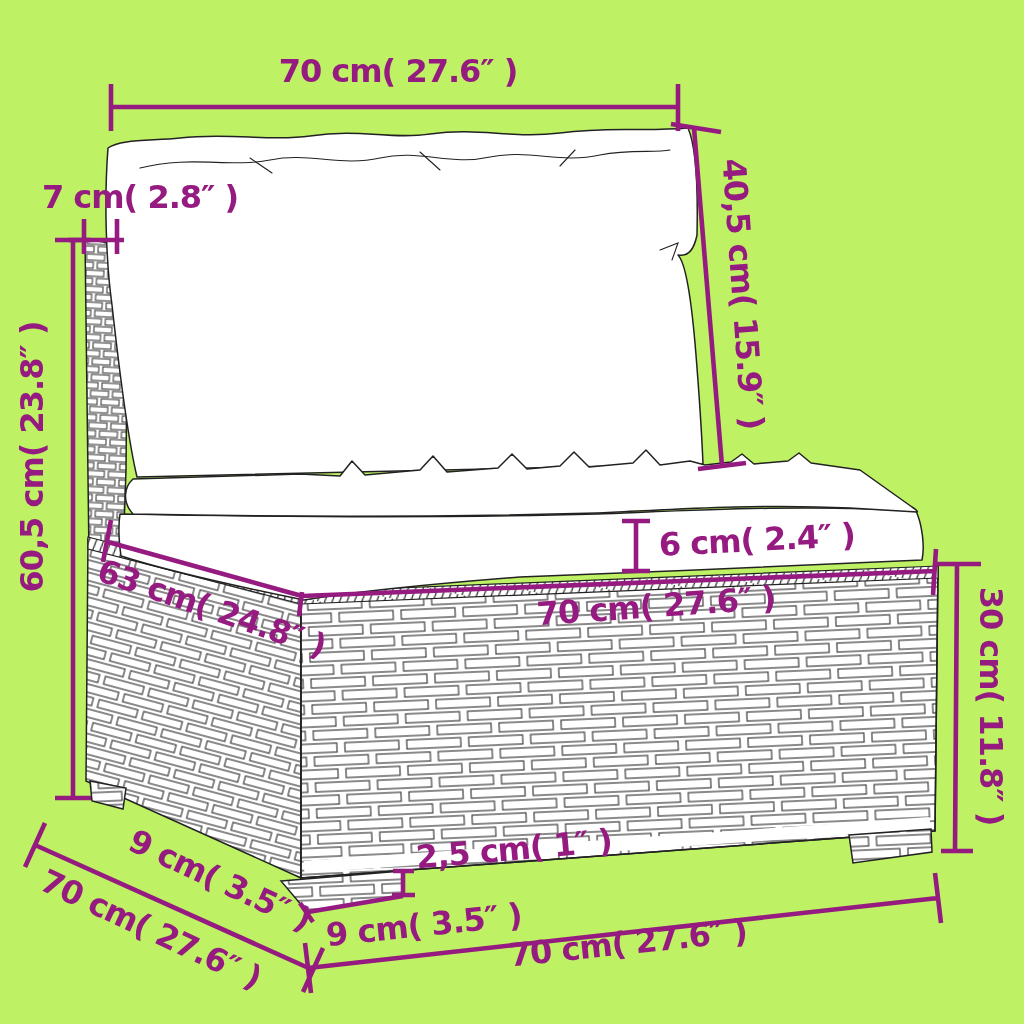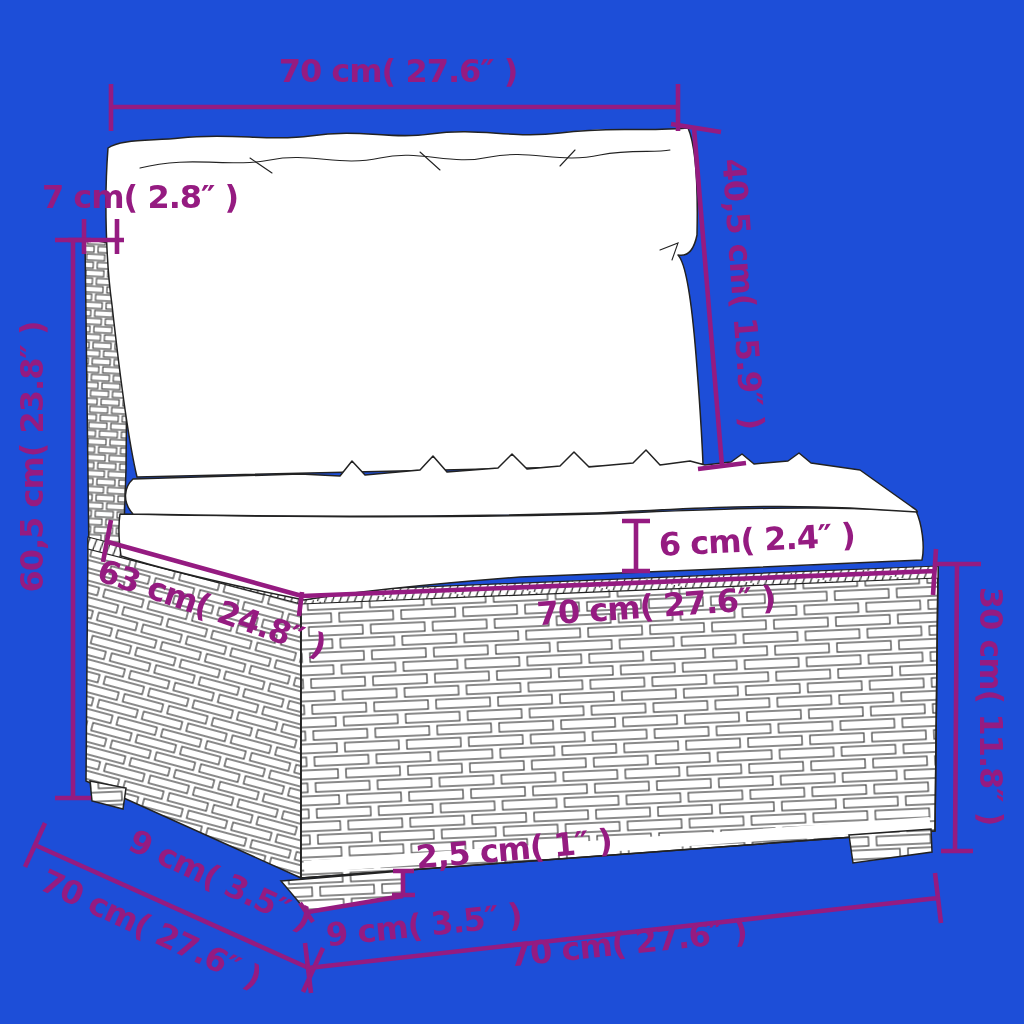--- a/index.html
+++ b/index.html
@@ -1,16 +1,16 @@
 <!DOCTYPE html>
 <html style="--accent: #951b81;"><head>
 <meta charset="utf-8">
 <style>
   html,body{margin:0;padding:0;background:#fff;}
-  .canvas{width:1024px;height:1024px;position:relative;background:#1d4ed8;}
+  .canvas{width:1024px;height:1024px;position:relative;background:#bef264;}
   svg{display:block;}
   .art{fill:none;stroke:#222;stroke-width:1.5;stroke-linejoin:round;stroke-linecap:round;}
   .art-white{fill:#fff;stroke:#222;stroke-width:1.5;stroke-linejoin:round;}
   .art-thin{fill:none;stroke:#222;stroke-width:1.1;stroke-linecap:round;}
   .dim-stroke{stroke:var(--accent,#951b81);stroke-width:4.6;fill:none;stroke-linecap:butt;}
   .dim-label{fill:var(--accent,#951b81);
     font-family:"DejaVu Sans","Liberation Sans",sans-serif;
     font-weight:bold;font-size:32px;letter-spacing:-1px;}
 </style>
 </head>

